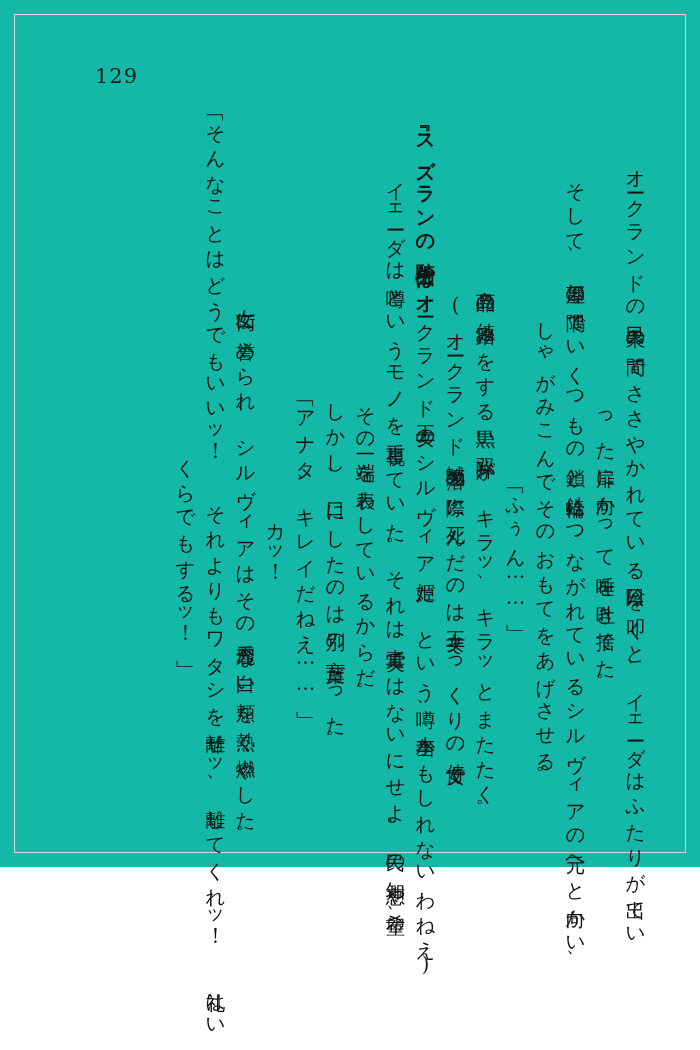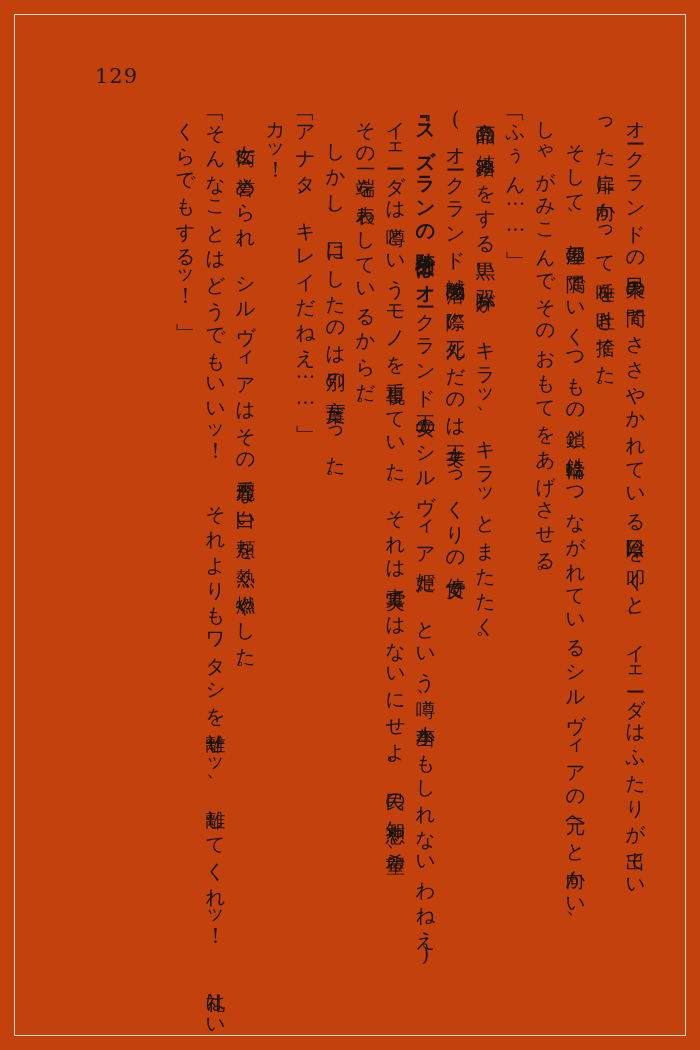--- a/index.html
+++ b/index.html
@@ -10,23 +10,24 @@
   body {
     width: 700px;
     height: 1050px;
     overflow: hidden;
     font-family: "DejaVu Serif", serif;
     color: #1a1a1a;
   }
   .page {
     position: relative;
     width: 700px;
-    height: 1050px;
-    background: #c2410c;
+    height: 867px;
+    background: #14b8a6;
     box-sizing: border-box;
+    text-align: center;
   }
   .page-frame {
     position: absolute;
     left: 14px;
     top: 14px;
     right: 14px;
     bottom: 14px;
     border: 1px solid #ddd9d2;
     pointer-events: none;
   }

